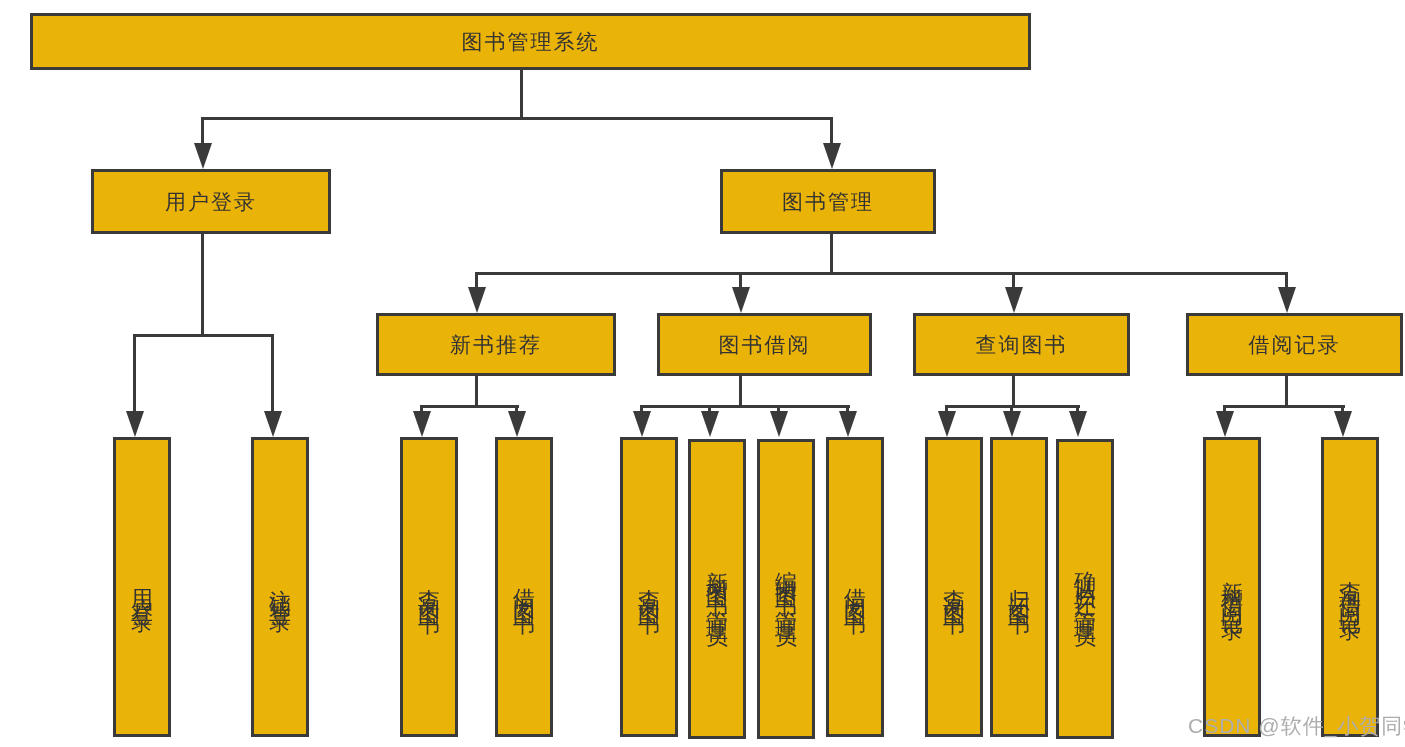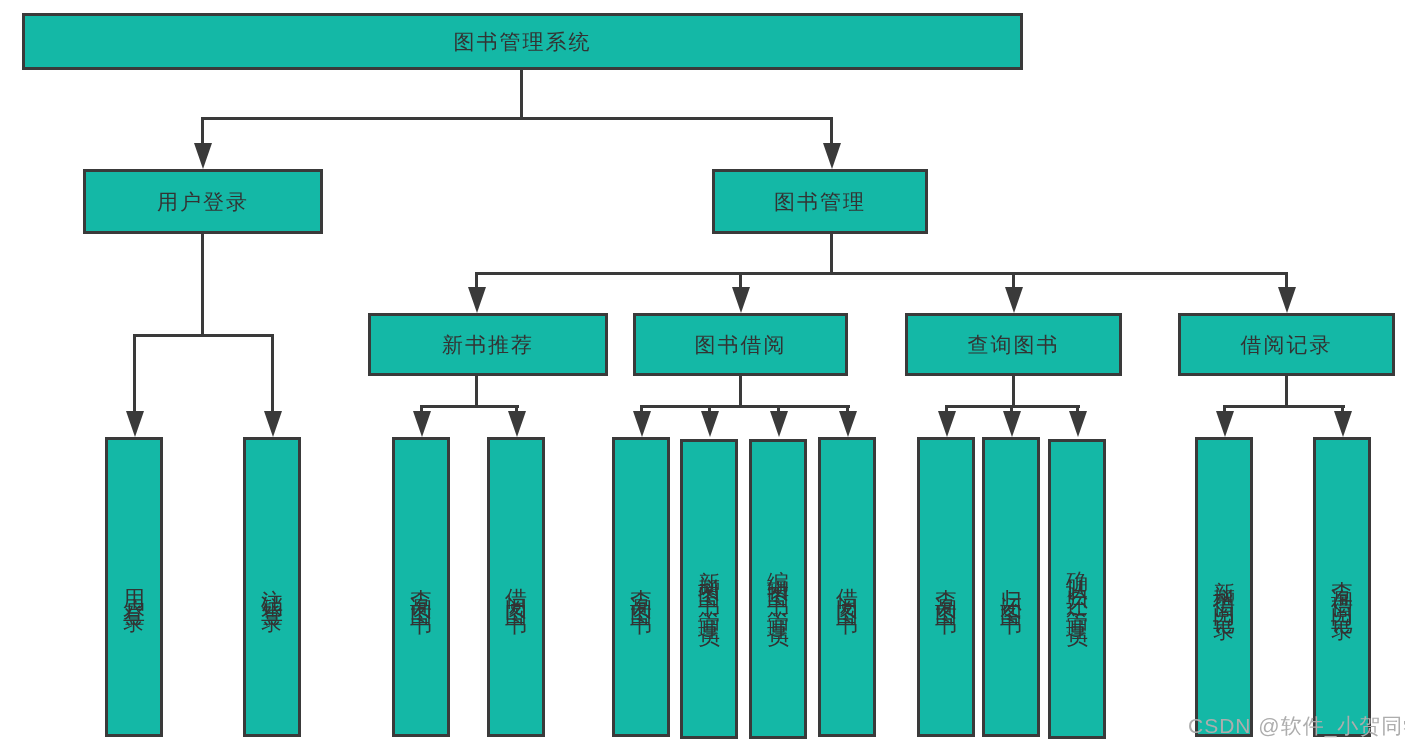--- a/index.html
+++ b/index.html
@@ -7,24 +7,25 @@
     position:relative;
     width:1405px;height:747px;
     background:#ffffff;
     overflow:hidden;
     font-family:"Liberation Sans","DejaVu Sans",sans-serif;
   }
   .box{
     position:absolute;
     box-sizing:border-box;
     border:3px solid #3a3a3a;
-    background:#14b8a6;
+    background:#eab308;
     display:flex;
     align-items:center;
     justify-content:center;
+    margin-left:8px;
   }
   .box .lbl{
     font-size:21px;
     color:#333333;
     letter-spacing:2px;
     white-space:nowrap;
   }
   .vbox .lbl{
     writing-mode:vertical-rl;
     text-orientation:mixed;
@@ -75,21 +76,21 @@
   <div class="box" style="left:83px;top:169px;width:240px;height:65px">
     <span class="lbl">用户登录</span>
   </div>
   <div class="box" style="left:712px;top:169px;width:216px;height:65px">
     <span class="lbl">图书管理</span>
   </div>
 
   <div class="box" style="left:368px;top:313px;width:240px;height:63px">
     <span class="lbl">新书推荐</span>
   </div>
-  <div class="box" style="left:633px;top:313px;width:215px;height:63px">
+  <div class="box" style="left:649px;top:313px;width:215px;height:63px">
     <span class="lbl">图书借阅</span>
   </div>
   <div class="box" style="left:905px;top:313px;width:217px;height:63px">
     <span class="lbl">查询图书</span>
   </div>
   <div class="box" style="left:1178px;top:313px;width:217px;height:63px">
     <span class="lbl">借阅记录</span>
   </div>
 
   <div class="box vbox" style="left:105px;top:437px;width:58px;height:300px">

